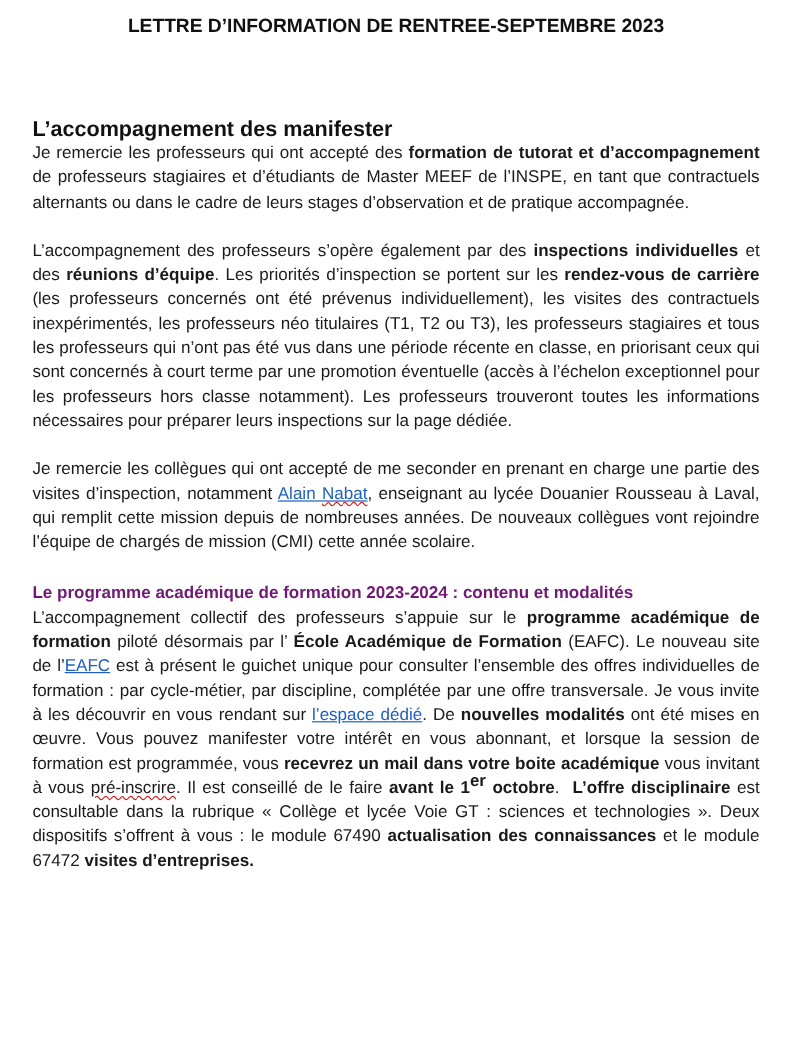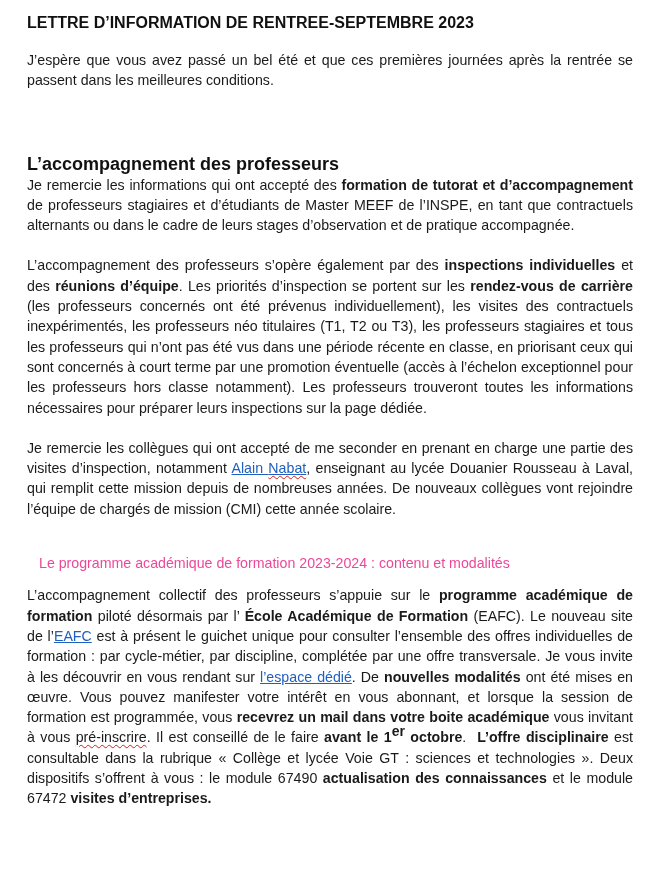--- a/index.html
+++ b/index.html
@@ -3,53 +3,52 @@
 <meta charset="utf-8">
 <style>
   html, body { margin: 0; padding: 0; background: #ffffff; }
   body { width: 660px; height: 870px; overflow: hidden; position: relative; }
   .page {
     position: absolute; left: 27px; top: 0; width: 606px;
     font-family: "Liberation Sans", sans-serif;
     font-size: 14.2px; color: #1a1a1a; line-height: 20.3px;
   }
   .title {
-    font-weight: bold; font-size: 16px;
+    text-align: center; font-weight: bold; font-size: 16px;
     margin: 12px 0 0 0; line-height: 22px; color: #111;
   }
   p { margin: 0; text-align: justify; }
   .gap { height: 20px; }
   .p1 { margin-top: 16px; }
   h2 {
     font-size: 18px; font-weight: bold; margin: 0; line-height: 22px;
     color: #111;
   }
-  h3 { font-size: 14.2px; font-weight: normal; margin: 12px; line-height: 20.3px; color:#ec4899;}
+  h3 { font-size: 14.2px; font-weight: bold; margin: 0; line-height: 20.3px; color:#701a75;}
   b { font-weight: bold; }
   a.link { color: #1f5fbf; text-decoration: underline; }
   .squiggle {
     text-decoration: underline wavy #d02020;
     text-decoration-thickness: 1px;
     text-underline-offset: 2px;
   }
   sup { font-size: 14px; line-height: 0; vertical-align: super; }
 </style>
 </head>
 <body>
 
 <div class="page">
   <div class="title">LETTRE D’INFORMATION DE RENTREE-SEPTEMBRE 2023</div>
 
-  <p class="p1">J’espère que vous avez passé un bel été et que ces premières journées après la rentrée se passent dans les meilleures conditions.</p>
   <div class="gap"></div>
   <div class="gap"></div>
   <div style="height:22px"></div>
 
-  <h2>L’accompagnement des professeurs</h2>
-  <p><span>Je remercie les informations qui ont accepté des </span><b>formation de tutorat et d’accompagnement</b><span> de professeurs stagiaires et d’étudiants de Master MEEF de l’INSPE, en tant que contractuels alternants ou dans le cadre de leurs stages d’observation et de pratique accompagnée.</span></p>
+  <h2>L’accompagnement des manifester</h2>
+  <p><span>Je remercie les professeurs qui ont accepté des </span><b>formation de tutorat et d’accompagnement</b><span> de professeurs stagiaires et d’étudiants de Master MEEF de l’INSPE, en tant que contractuels alternants ou dans le cadre de leurs stages d’observation et de pratique accompagnée.</span></p>
   <div class="gap"></div>
   <p><span>L’accompagnement des professeurs s’opère également par des </span><b>inspections individuelles</b><span> et des </span><b>réunions d’équipe</b><span>. Les priorités d’inspection se portent sur les </span><b>rendez-vous de carrière</b><span> (les professeurs concernés ont été prévenus individuellement), les visites des contractuels inexpérimentés, les professeurs néo titulaires (T1, T2 ou T3), les professeurs stagiaires et tous les professeurs qui n’ont pas été vus dans une période récente en classe, en priorisant ceux qui sont concernés à court terme par une promotion éventuelle (accès à l’échelon exceptionnel pour les professeurs hors classe notamment). Les professeurs trouveront toutes les informations nécessaires pour préparer leurs inspections sur la page dédiée.</span></p>
   <div class="gap"></div>
   <p><span>Je remercie les collègues qui ont accepté de me seconder en prenant en charge une partie des visites d’inspection, notamment </span><a class="link"><span>Alain </span><span class="squiggle">Nabat</span></a><span>, enseignant au lycée Douanier Rousseau à Laval, qui remplit cette mission depuis de nombreuses années. De nouveaux collègues vont rejoindre l’équipe de chargés de mission (CMI) cette année scolaire.</span></p>
   <div style="height:22px"></div>
 
   <h3>Le programme académique de formation 2023-2024 : contenu et modalités</h3>
   <p><span>L’accompagnement collectif des professeurs s’appuie sur le </span><b>programme académique de formation</b><span> piloté désormais par l’ </span><b>École Académique de Formation</b><span> (EAFC). Le nouveau site de l’</span><a class="link">EAFC</a><span> est à présent le guichet unique pour consulter l’ensemble des offres individuelles de formation : par cycle-métier, par discipline, complétée par une offre transversale. Je vous invite à les découvrir en vous rendant sur </span><a class="link">l’espace dédié</a><span>. De </span><b>nouvelles modalités</b><span> ont été mises en œuvre. Vous pouvez manifester votre intérêt en vous abonnant, et lorsque la session de formation est programmée, vous </span><b>recevrez un mail dans votre boite académique</b><span> vous invitant à vous </span><span class="squiggle">pré-inscrire</span><span>. Il est conseillé de le faire </span><b><span>avant le 1</span><sup>er</sup><span> octobre</span></b><span style="white-space:pre">.  </span><b>L’offre disciplinaire</b><span> est consultable dans la rubrique «  Collège et lycée Voie GT : sciences et technologies ». Deux dispositifs s’offrent à vous : le module 67490 </span><b>actualisation des connaissances</b><span> et le module 67472 </span><b>visites d’entreprises.</b></p>
 </div>
 

